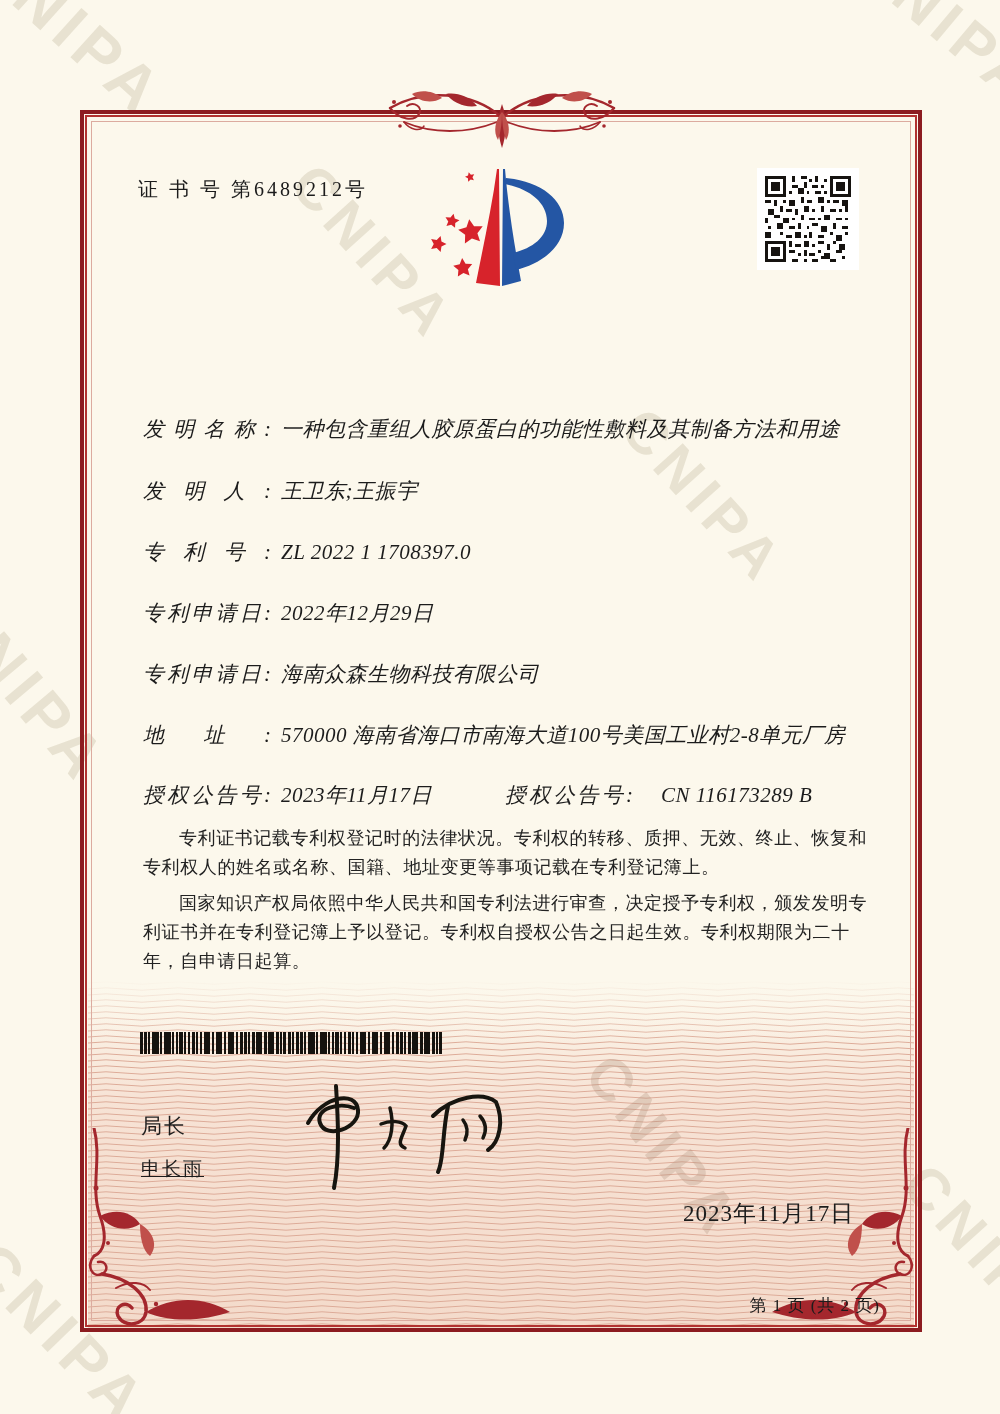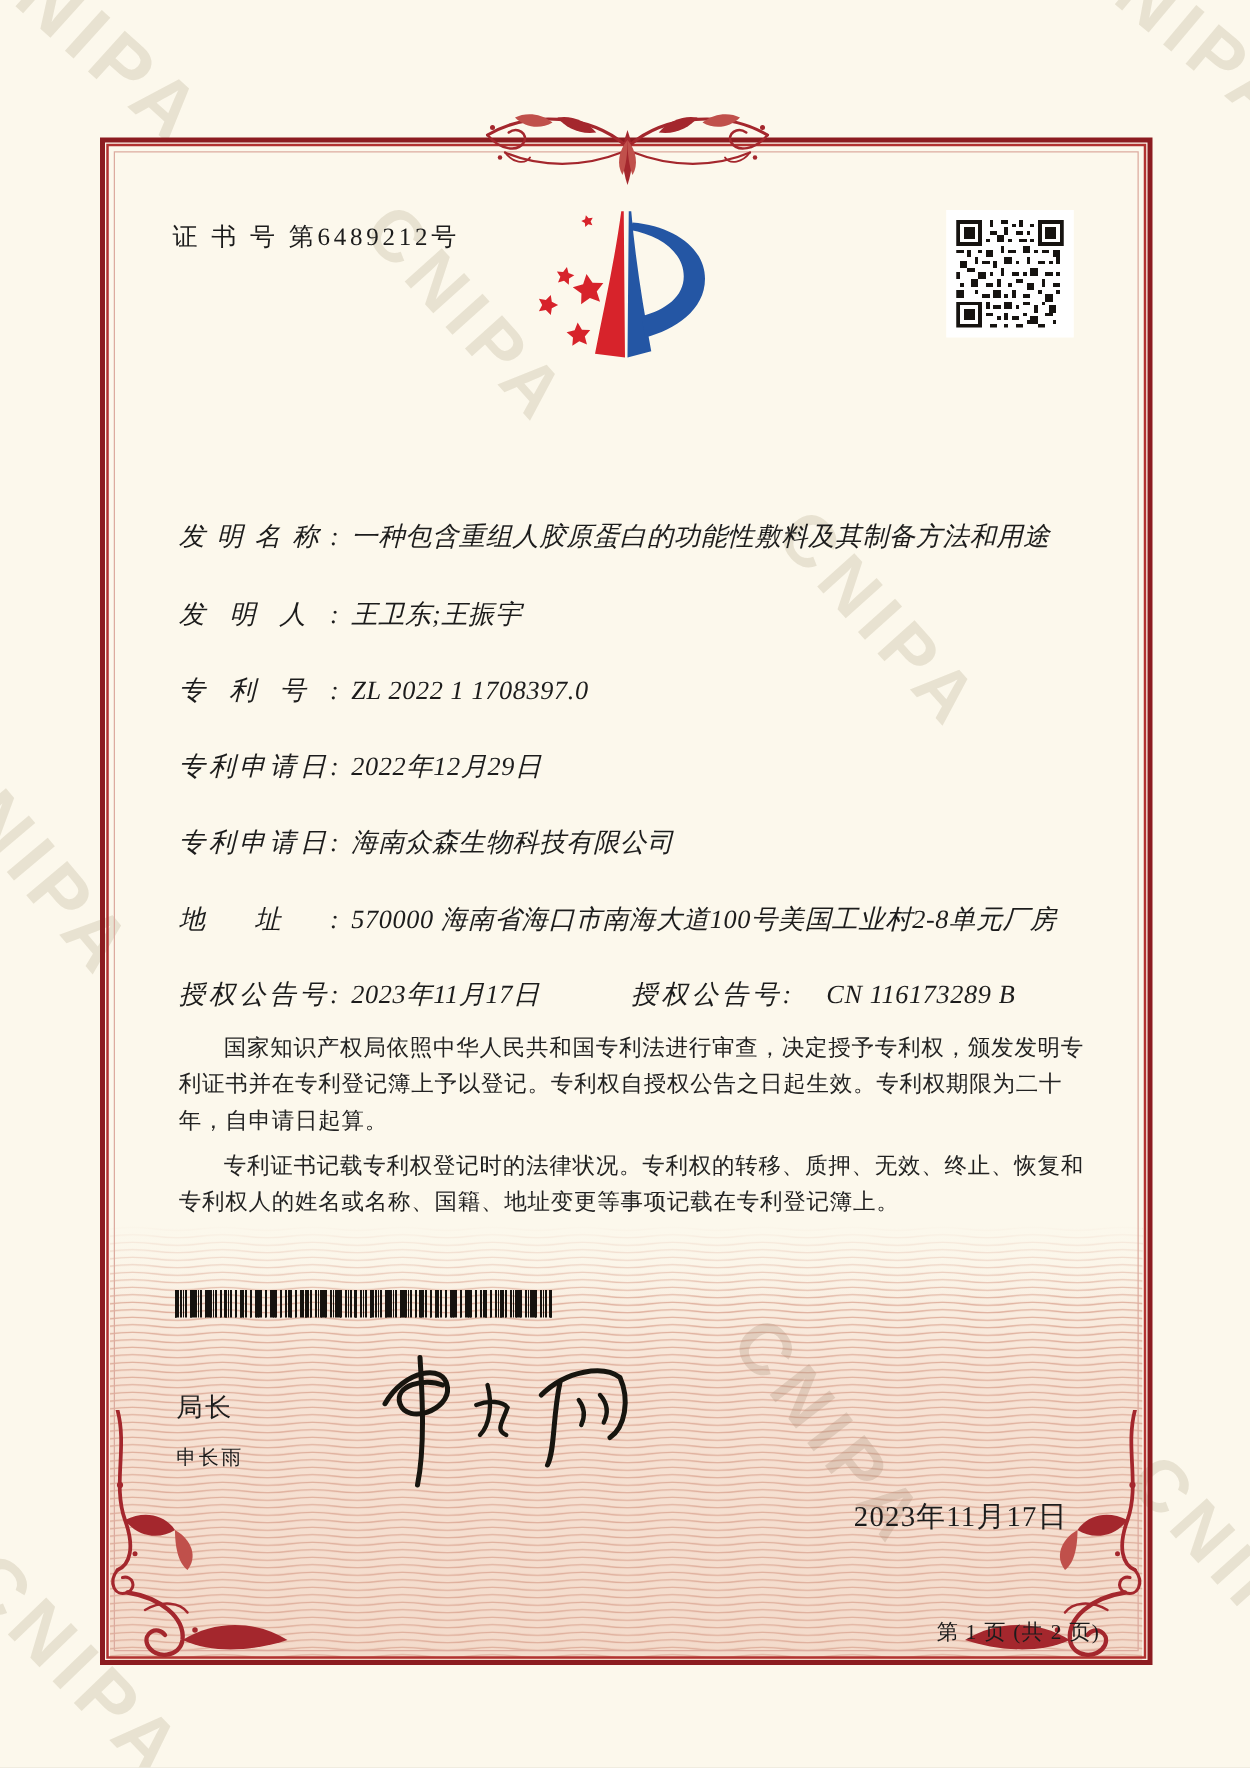--- a/index.html
+++ b/index.html
@@ -72,21 +72,21 @@
 
   .barcode {
     position:absolute; left:140px; top:1032px; width:302px; height:22px;
     background-image:
       repeating-linear-gradient(90deg,#15120e 0 2px,transparent 2px 4px),
       repeating-linear-gradient(90deg,#15120e 0 1px,transparent 1px 6px),
       repeating-linear-gradient(90deg,#15120e 0 3px,transparent 3px 13px);
   }
 
   .director-label { position:absolute; left:141px; top:1112px; font-size:21px; letter-spacing:2px; font-family:"Liberation Sans", sans-serif; }
-  .director-name  { position:absolute; left:141px; top:1156px; font-size:16px; letter-spacing:2px; font-family:"Liberation Sans", sans-serif; }
+  .director-name  { position:absolute; left:141px; top:1156px; font-size:19px; letter-spacing:2px; font-family:"Liberation Sans", sans-serif;text-decoration:underline; }
   .signature { position:absolute; left:278px; top:1068px; width:250px; height:130px; }
 
   .issue-date { position:absolute; left:683px; top:1198px; font-size:23px; letter-spacing:1px; }
 
   .page-indicator { position:absolute; left:80px; top:1294px; width:800px; text-align:right; font-size:17px; letter-spacing:1px; }
 
   .footer-note {
     position:absolute; left:0; top:1344px; width:1000px; text-align:center;
     font-size:19px; letter-spacing:4px; color:#222;
   }
@@ -315,22 +315,22 @@
         <span class="flabel">授权公告号:</span>
         <span class="fvalue">2023年11月17日</span>
         <span class="pairB">
           <span class="flabel">授权公告号:</span>
           <span class="fvalue">CN 116173289 B</span>
         </span>
       </div>
     </div>
 
     <div class="paras">
+      <p>专利证书记载专利权登记时的法律状况。专利权的转移、质押、无效、终止、恢复和专利权人的姓名或名称、国籍、地址变更等事项记载在专利登记簿上。</p>
       <p>国家知识产权局依照中华人民共和国专利法进行审查，决定授予专利权，颁发发明专利证书并在专利登记簿上予以登记。专利权自授权公告之日起生效。专利权期限为二十年，自申请日起算。</p>
-      <p>专利证书记载专利权登记时的法律状况。专利权的转移、质押、无效、终止、恢复和专利权人的姓名或名称、国籍、地址变更等事项记载在专利登记簿上。</p>
     </div>
 
     <div class="barcode"></div>
 
     <div class="director-label">局长</div>
     <div class="director-name">申长雨</div>
 
     <svg class="signature" viewBox="0 0 250 130" xmlns="http://www.w3.org/2000/svg">
       <g fill="none" stroke="#17150f" stroke-width="4" stroke-linecap="round">
         <path d="M30,55 C45,28 78,22 80,42 C82,60 48,72 42,55 C37,40 62,34 76,40"></path>

